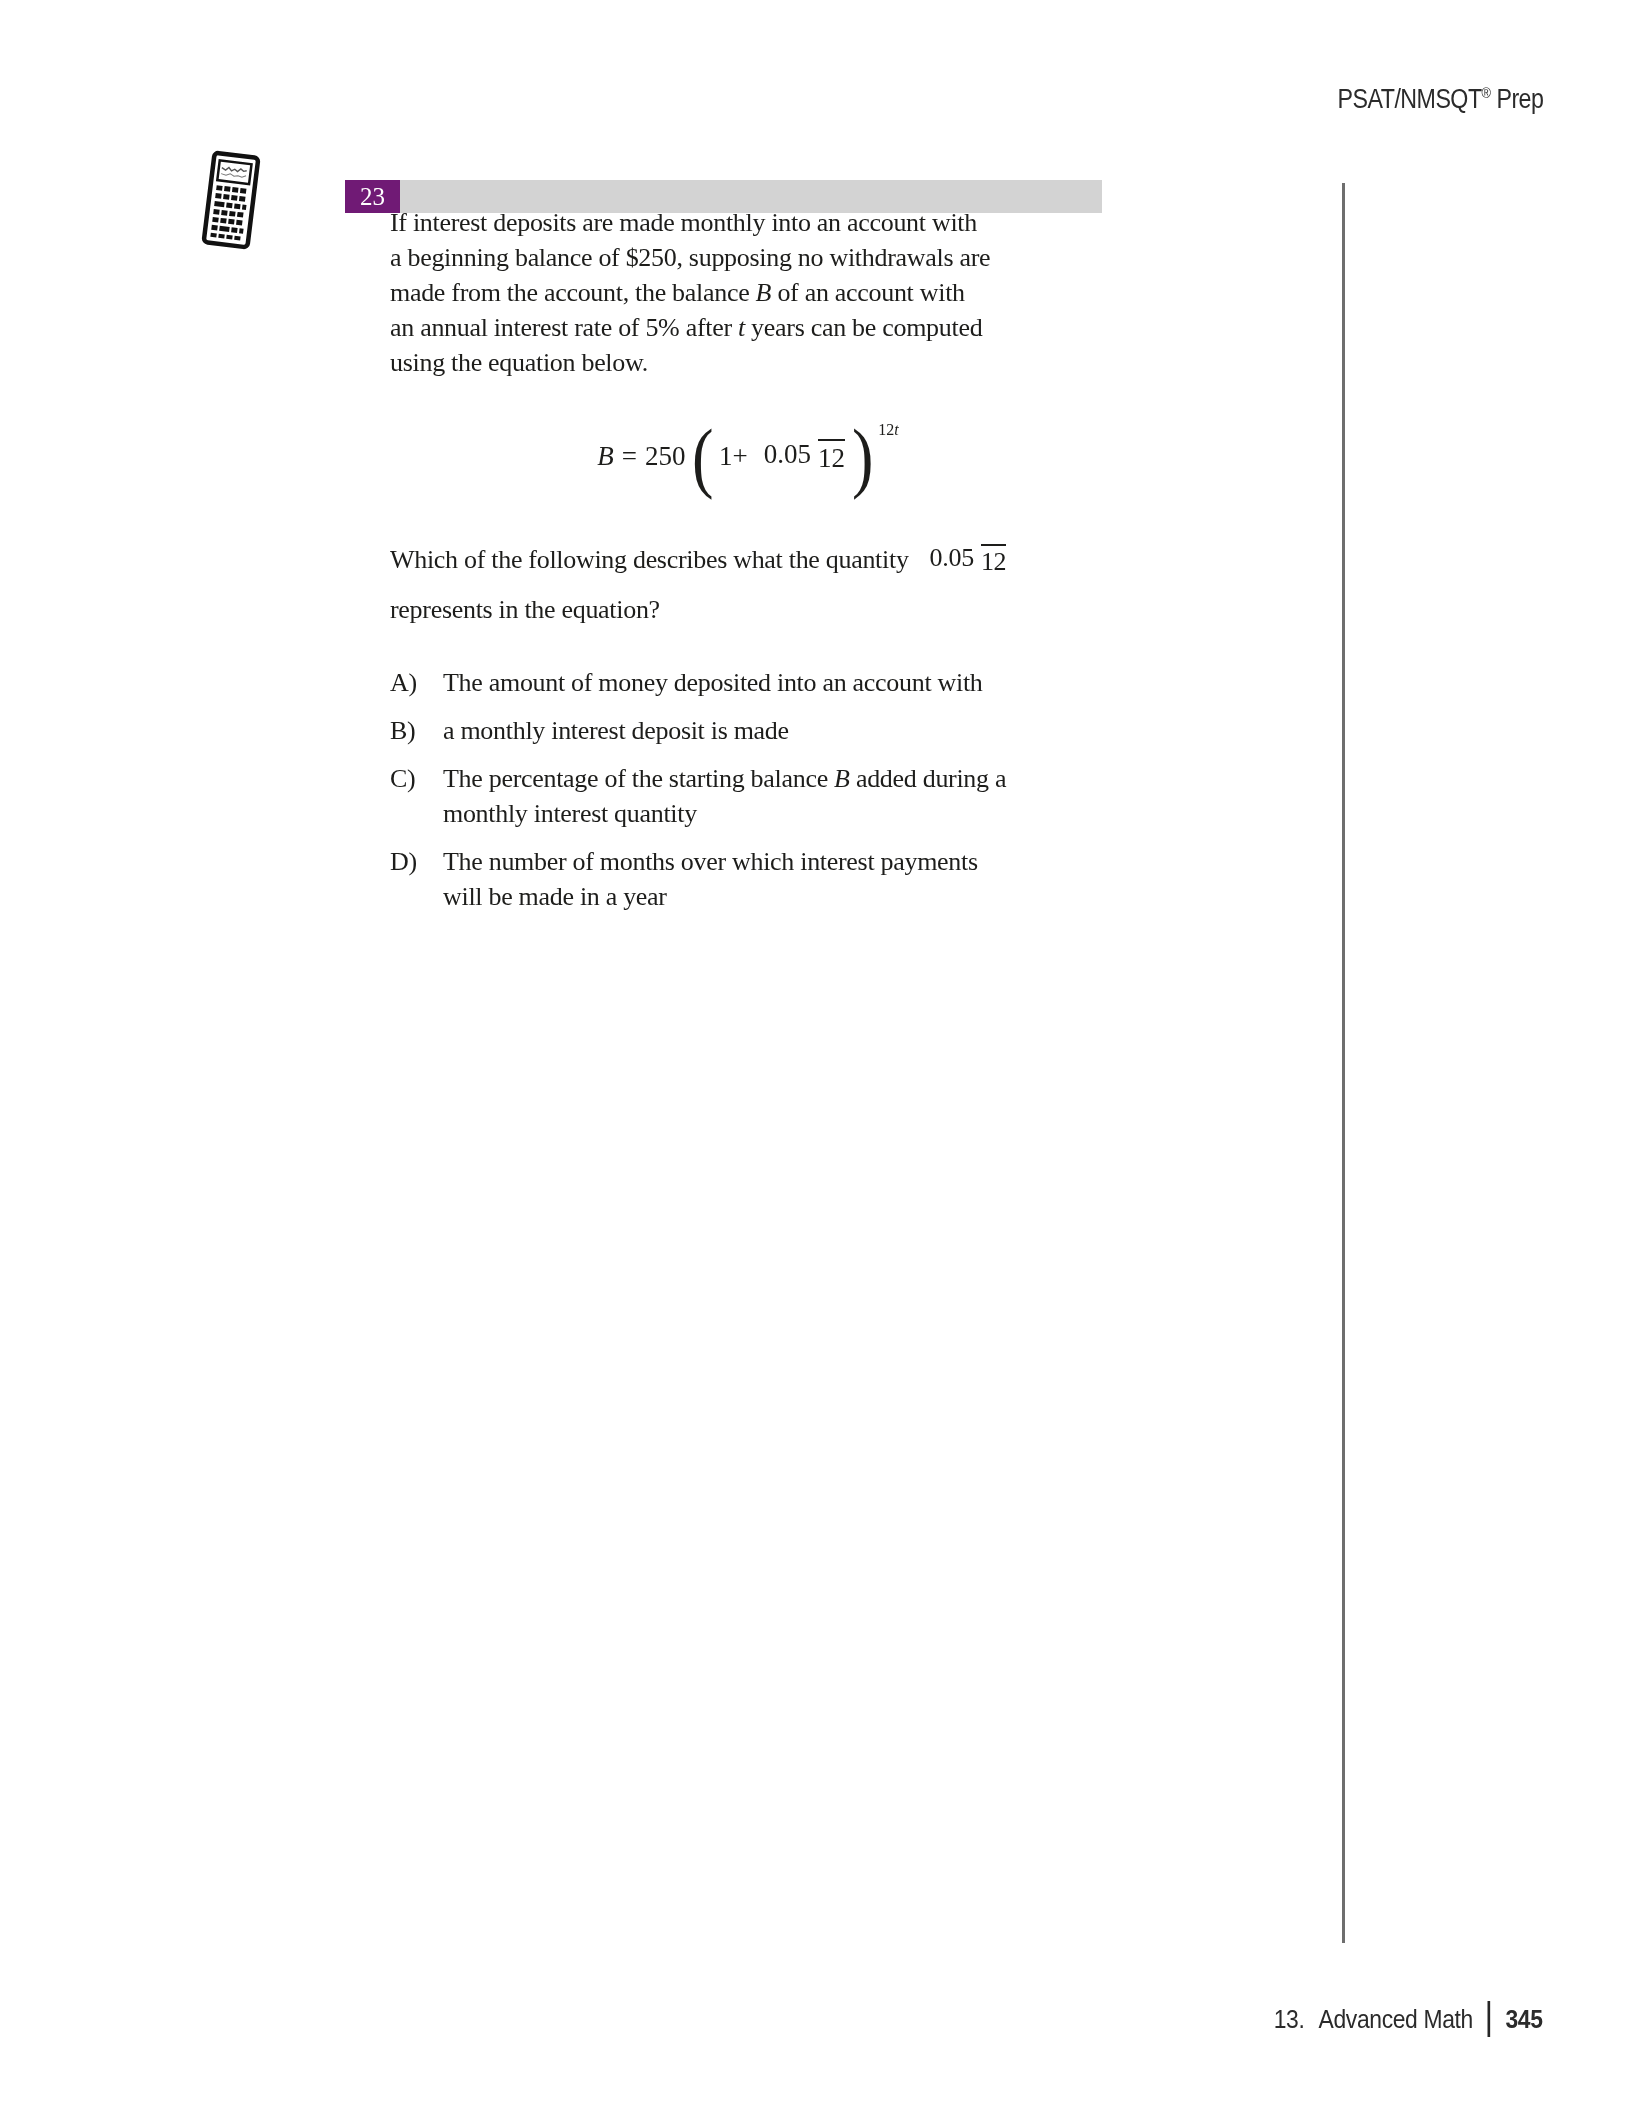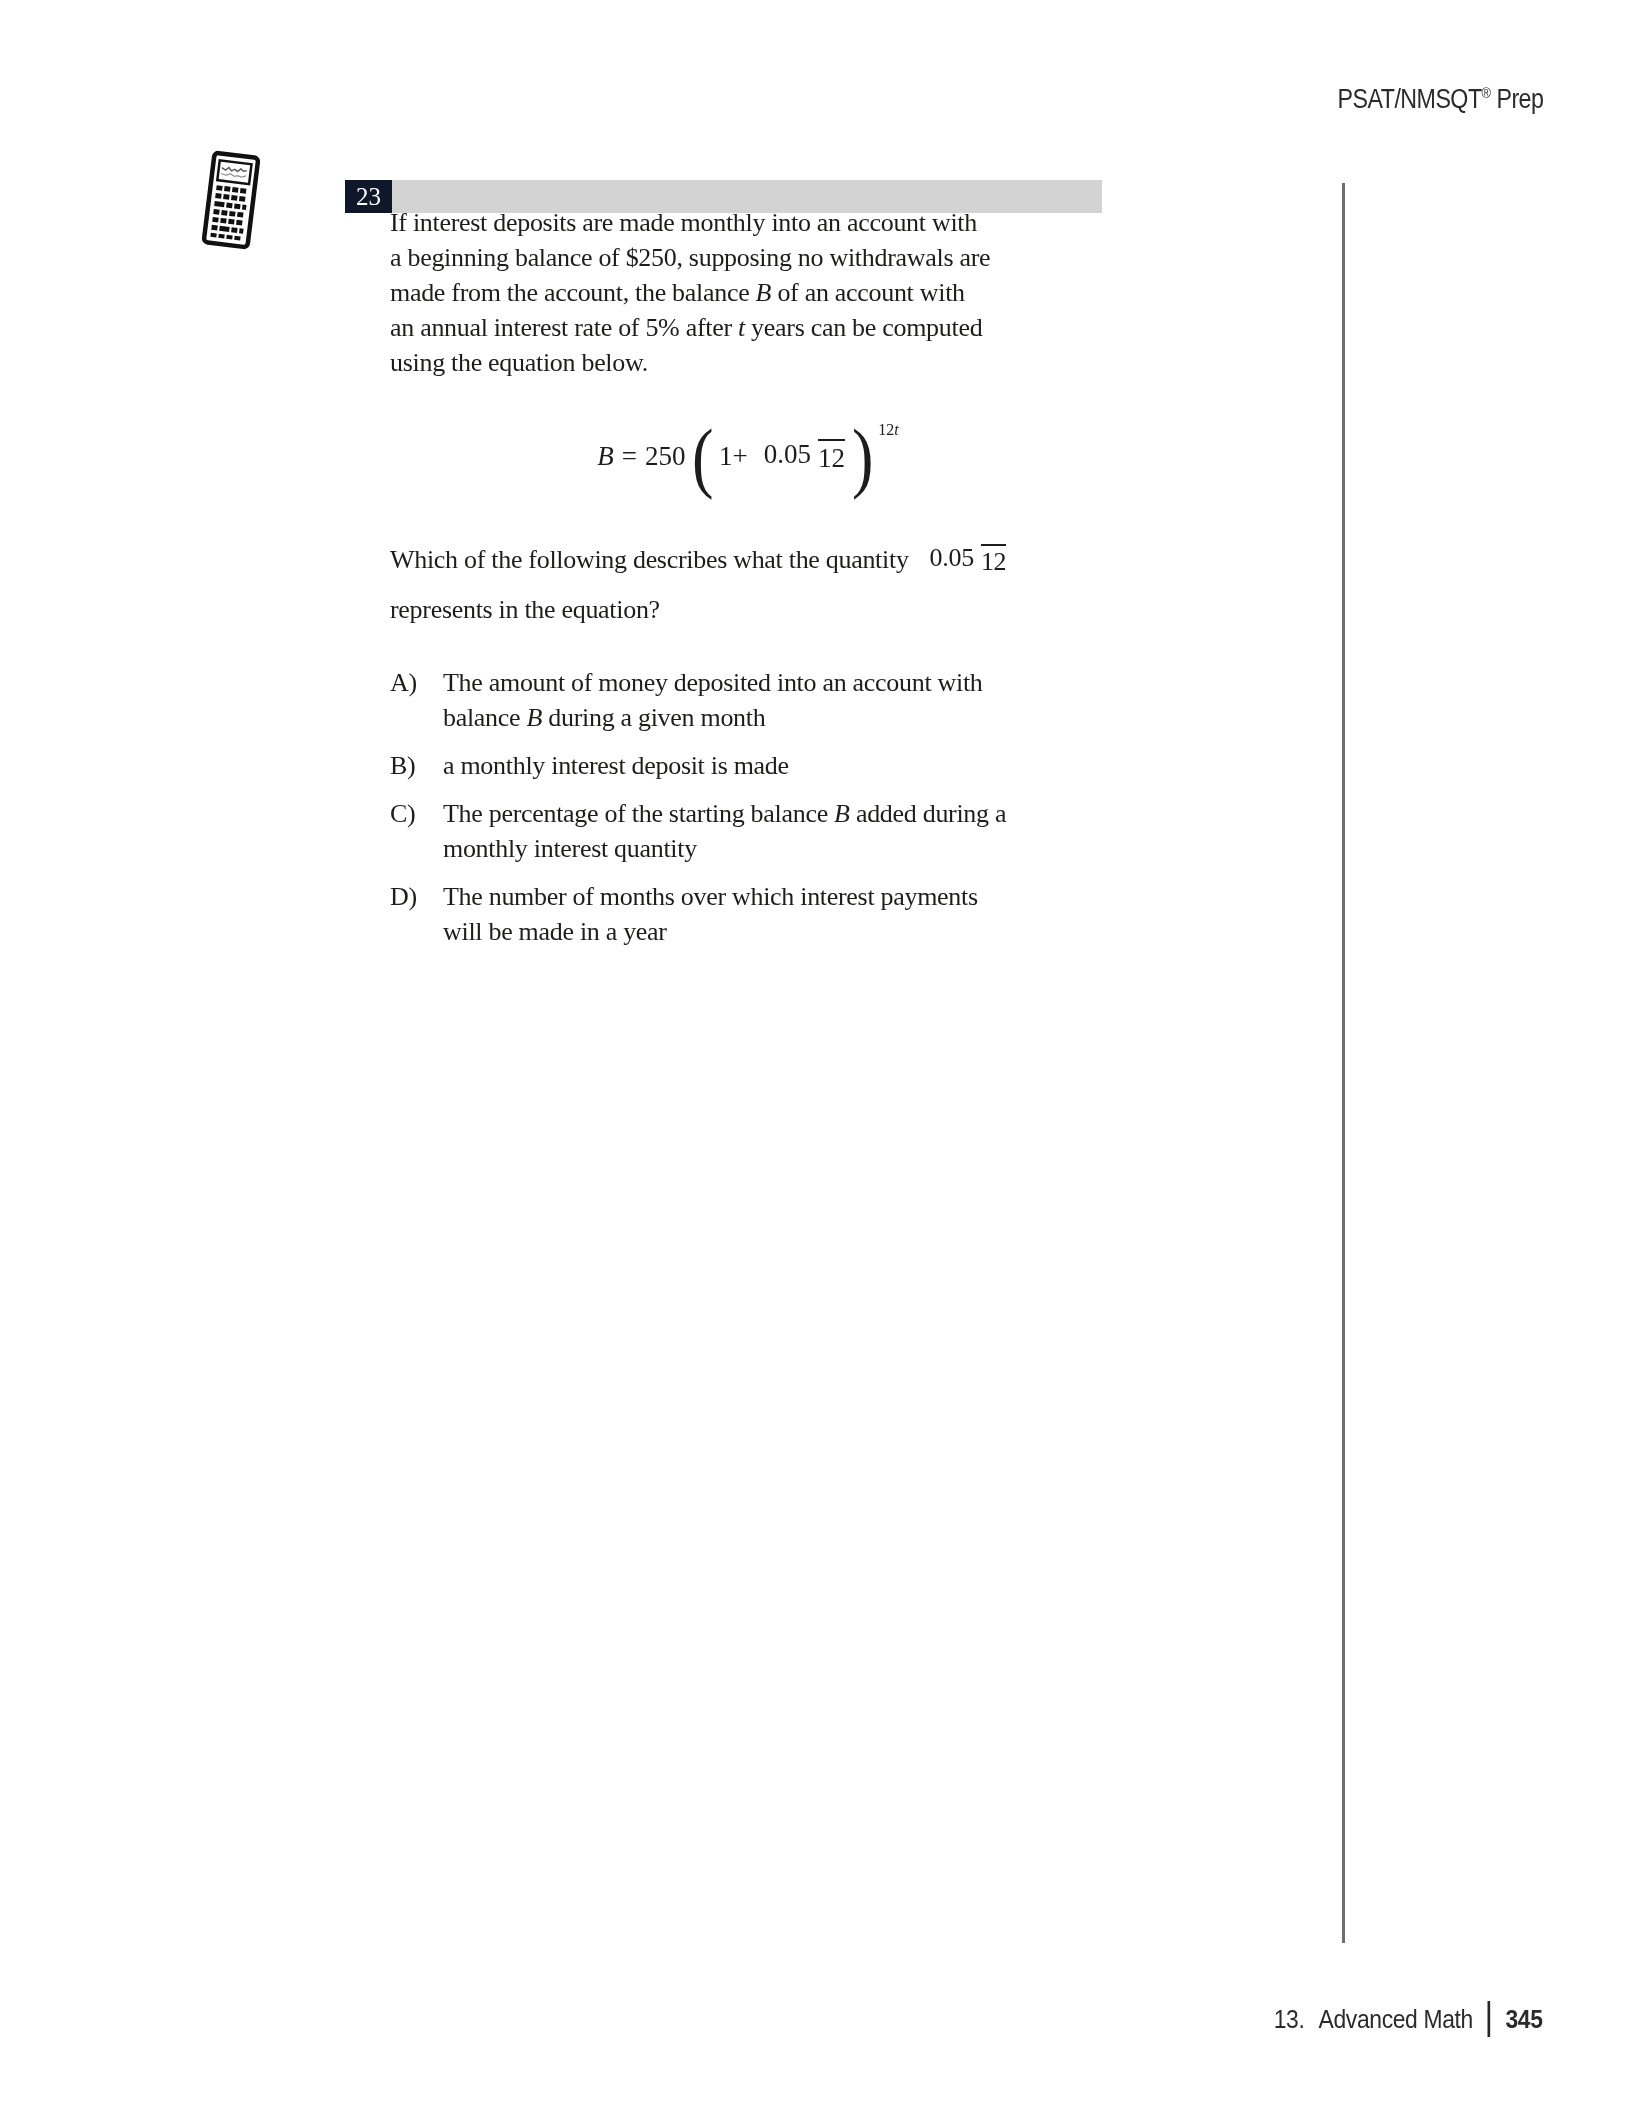--- a/index.html
+++ b/index.html
@@ -35,22 +35,22 @@
     width: 60px; height: 96px;
     transform: rotate(7deg); transform-origin: 50% 50%;
   }
 
   
   .qbar {
     position: absolute; left: 345px; top: 180px;
     width: 757px; height: 33px; display: flex;
   }
   .qbar .qnum {
-    width: 47px; height: 100%;
-    background: #0f172a; color: #ffffff;
+    width: 55px; height: 100%;
+    background: #701a75; color: #ffffff;
     font-size: 25px; font-family: "Liberation Serif", serif;
     display: flex; align-items: center; justify-content: center;
   }
   .qbar .qtrack { flex: 1; background: #d3d3d3; }
 
   
   .content {
     position: absolute; left: 390px; top: 205px; width: 712px;
     font-size: 26px; line-height: 35px; letter-spacing: -0.3px;
   }
@@ -192,21 +192,20 @@
     </div>
     <div class="stem-line2">represents in the equation?</div>
   </div>
 
   <div class="choices">
 
     <div class="choice">
       <div class="label">A)</div>
       <div class="lines">
         <div class="pline"><span>The amount of money deposited into an account with</span></div>
-        <div class="pline"><span>balance </span><span class="it">B</span><span> during a given month</span></div>
       </div>
     </div>
 
     <div class="choice">
       <div class="label">B)</div>
       <div class="lines">
         <div class="pline"><span>a monthly interest deposit is made</span></div>
       </div>
     </div>
 

